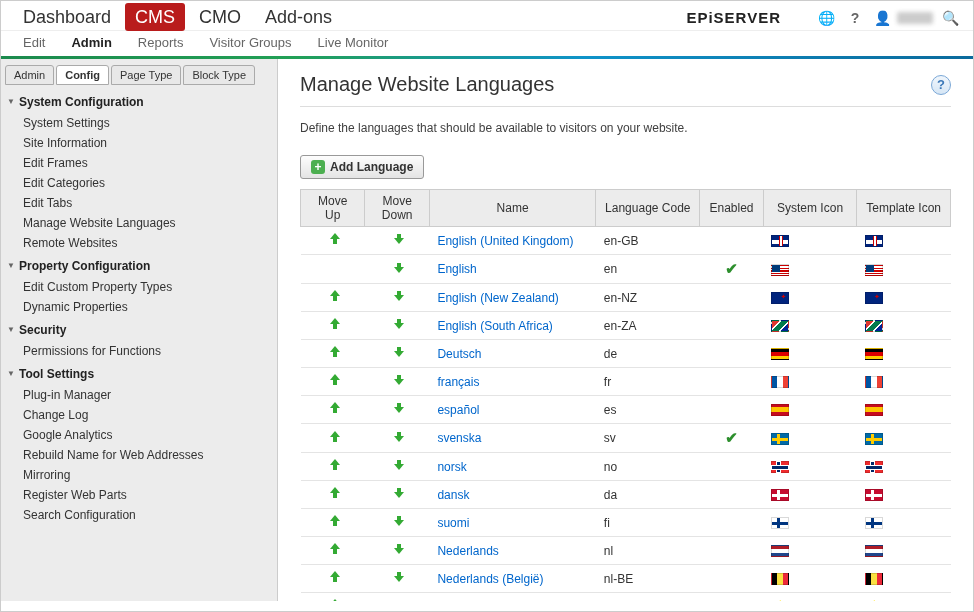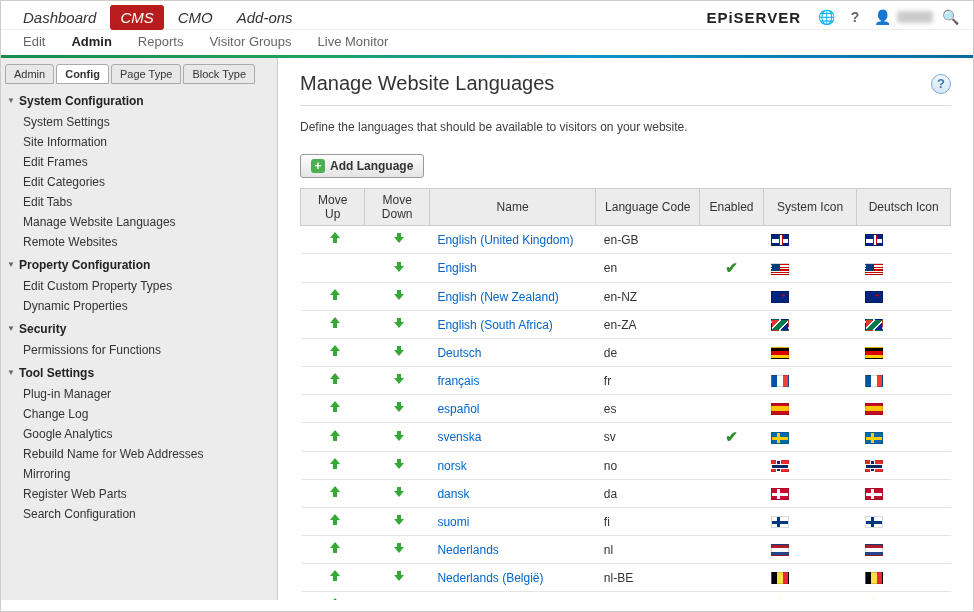--- a/index.html
+++ b/index.html
@@ -15,38 +15,37 @@
     border: 1px solid #ccc;
   }
   
   .topbar {
     display: flex;
     align-items: center;
     padding: 6px 12px 2px 12px;
     border-bottom: 1px solid #eee;
   }
   .topnav-item {
-    font-size: 15px;
+    font-size: 18px;
     color: #333;
     padding: 4px 10px;
     margin-right: 4px;
     border-radius: 3px;
-    font-style: italic;
   }
   .topnav-item.active {
     background: #b91c1c;
     color: #fff;
   }
   .top-spacer { flex: 1; }
   .brand {
     font-family: Arial, sans-serif;
     font-size: 15px;
     color: #222;
     letter-spacing: 1px;
-    margin-right: 8px;
+    margin-right: 28px;
     font-weight: bold;
   }
   .top-icon {
     width: 20px; height: 20px;
     display: inline-flex; align-items: center; justify-content: center;
     margin-left: 8px;
     color: #666;
     font-size: 14px;
   }
   .user-blur {
@@ -373,21 +372,21 @@
 
     <table class="lang-table">
       <thead>
         <tr>
           <th class="col-move">Move Up</th>
           <th class="col-move">Move Down</th>
           <th class="col-name">Name</th>
           <th class="col-code">Language Code</th>
           <th class="col-enabled">Enabled</th>
           <th class="col-icon">System Icon</th>
-          <th class="col-icon">Deutsch Icon</th>
+          <th class="col-icon">Template Icon</th>
         </tr>
       </thead>
       <tbody id="table-body">
           <tr>
             <td class="col-move"><span class="arrow-up"></span></td>
             <td class="col-move"><span class="arrow-down"></span></td>
             <td><span class="link">English (United Kingdom)</span></td>
             <td>en-GB</td>
             <td class="col-enabled"></td>
             <td><span class="flag flag-gb"></span></td>

